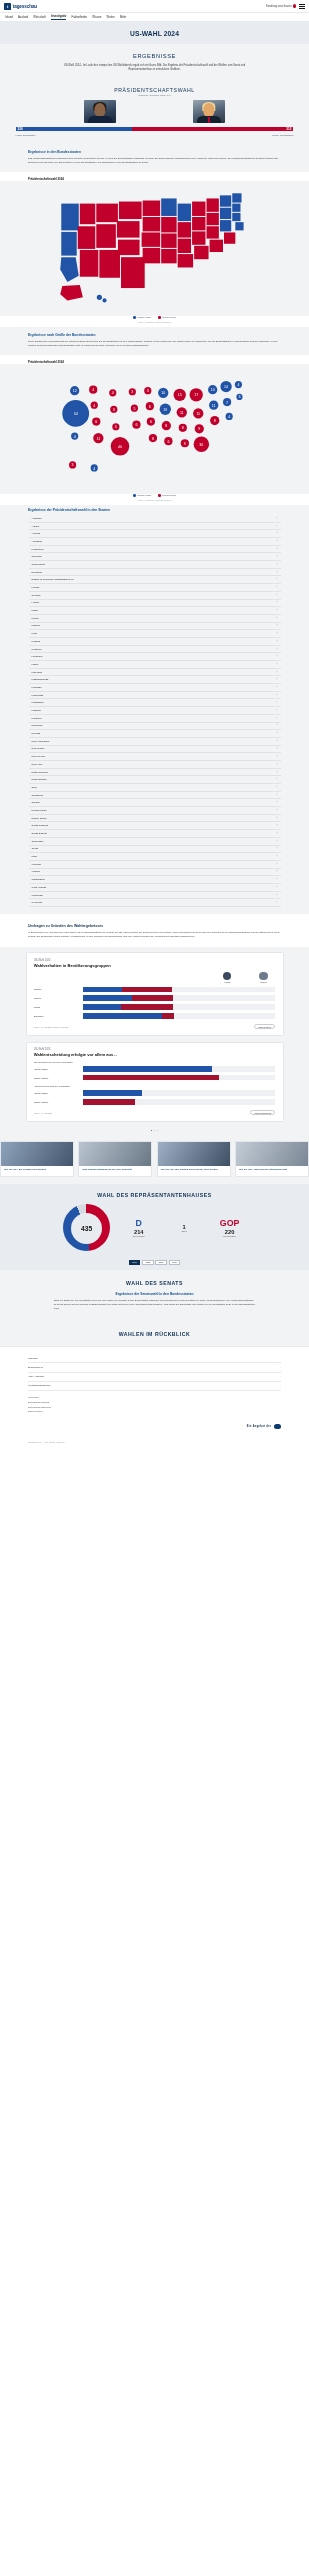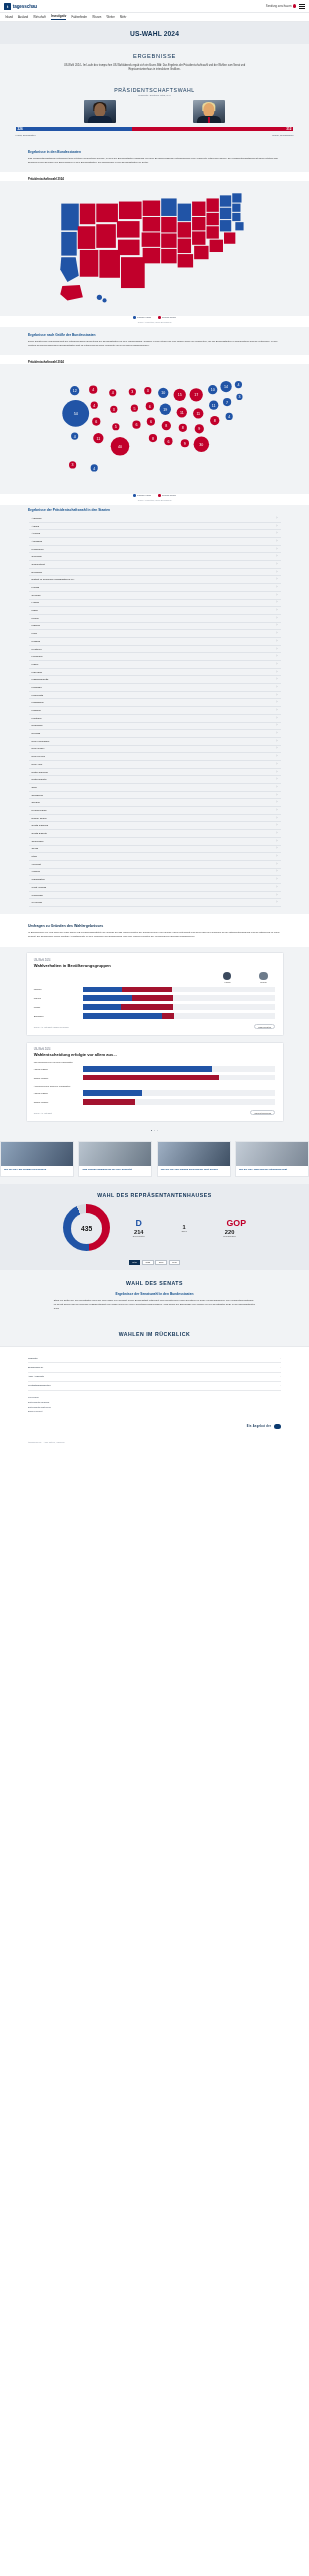--- a/index.html
+++ b/index.html
@@ -250,21 +250,21 @@
     background: conic-gradient(#c1002b 0 48%, #2154a6 48% 93%, #d7dbe0 93% 100%);
   }
   .donut .hole {
     position:absolute; left:8.2px; top:8.2px; width:31px;height:31px;border-radius:50%;
     background:#e8ebef; display:flex;align-items:center;justify-content:center;
     font-size:6.7px; font-weight:bold; color:#111;
   }
   .party-col { text-align:center; width:33px; }
   .party-col .glyph { font-size:8.8px; font-weight:bold; line-height:1; }
   .party-col .glyph.d { color:#2154a6; }
-  .party-col .glyph.r { color:#c1002b;text-align:right; }
+  .party-col .glyph.r { color:#c1002b; }
   .party-col .num { font-size:5.7px; font-weight:bold; margin-top:1.5px; }
   .party-col .nm { font-size:2.2px; color:#555; }
   .party-col .open { font-size:5.7px; font-weight:bold; }
   .house-tabs { display:flex; justify-content:center; gap:1.5px; padding-bottom:5.2px; background:#e8ebef;}
   .house-tabs span { font-size:2.1px; border:0.5px solid #b9c0c8; padding:0.5px 2.6px; background:#fff; color:#444;}
   .house-tabs span.on { background:#0d2f52; color:#fff; border-color:#0d2f52;}
 
   
   .plain-band { background:#f1f3f5; padding: 10.3px 0 9.3px; text-align:center; }
   .plain-band h2 { font-size:5.2px; color:#0d2f52; letter-spacing:0.5px;}

